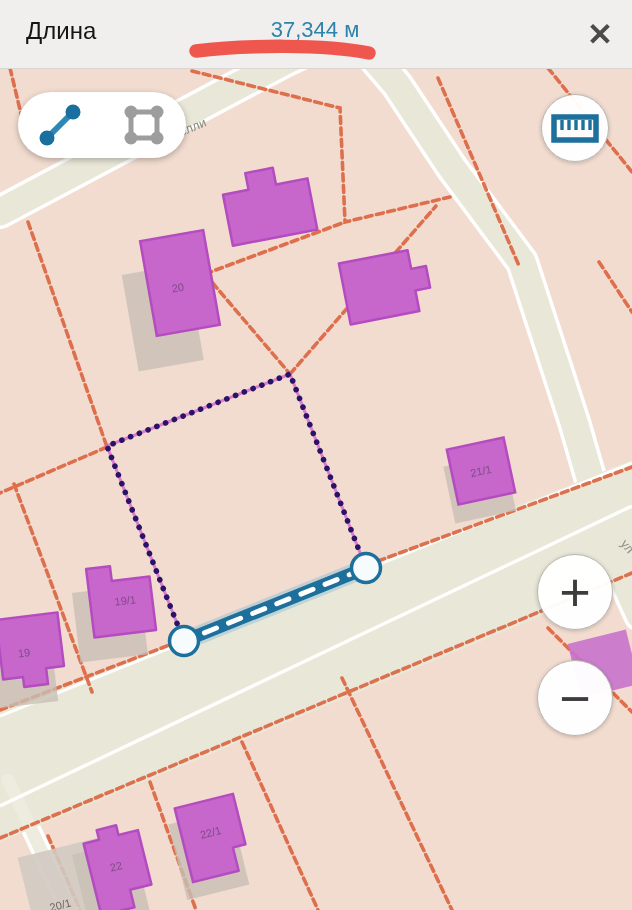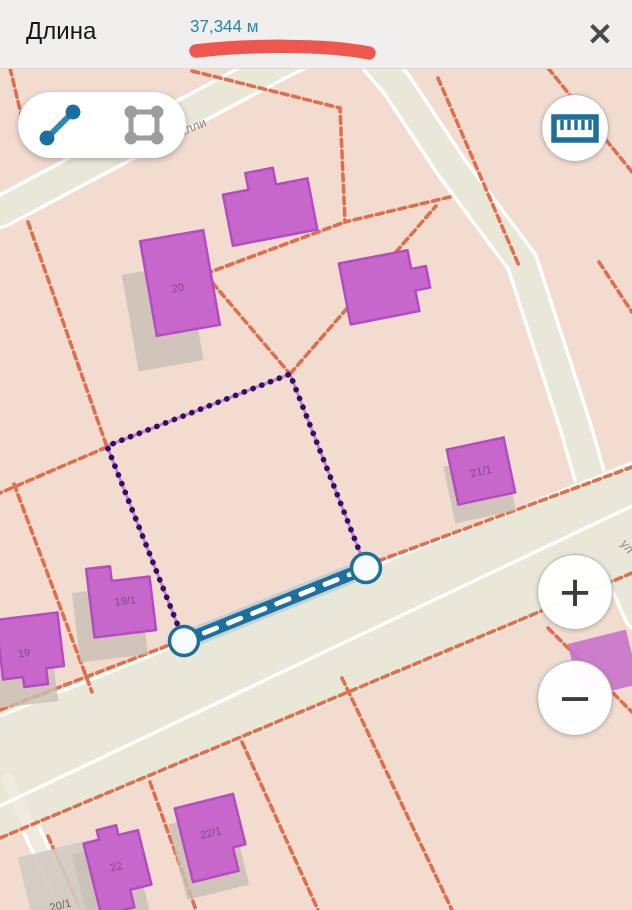--- a/index.html
+++ b/index.html
@@ -2,22 +2,22 @@
 <html><head>
 <meta charset="utf-8">
 <style>
   html,body{margin:0;padding:0;background:#888;}
   .screen{position:relative;width:632px;height:910px;overflow:hidden;
           font-family:"Liberation Sans",sans-serif;background:#f2dcd0;}
   
   .header{position:absolute;left:0;top:0;width:632px;height:68px;
           background:#f1efee;border-bottom:1px solid #d9d6d3;z-index:40;}
   .hdr-title{position:absolute;left:26px;top:17px;font-size:24px;color:#151515;}
-  .hdr-value{position:absolute;left:190px;top:17px;width:250px;text-align:left;
-             font-size:17px;color:#2b84ab;}
+  .hdr-value{position:absolute;left:190px;top:17px;width:250px;text-align:center;
+             font-size:22px;color:#2b84ab;}
   .hdr-close{position:absolute;left:580px;top:14px;width:40px;height:40px;
              font-size:31px;font-weight:600;color:#4a4a4a;display:flex;
              align-items:center;justify-content:center;cursor:pointer;}
   .watermark{position:absolute;left:422px;top:4px;width:210px;height:60px;
              overflow:hidden;opacity:.5;z-index:1;}
   .wm-text{position:absolute;left:66px;top:12px;font-size:29px;font-weight:bold;
            letter-spacing:2px;color:#beb7b1;opacity:.55;white-space:nowrap;}
   .wm-sub{position:absolute;left:68px;top:46px;width:150px;height:8px;border-radius:4px;
           background:#c6c0ba;opacity:.4;}
   .annotation-svg{position:absolute;left:0;top:0;z-index:5;}

